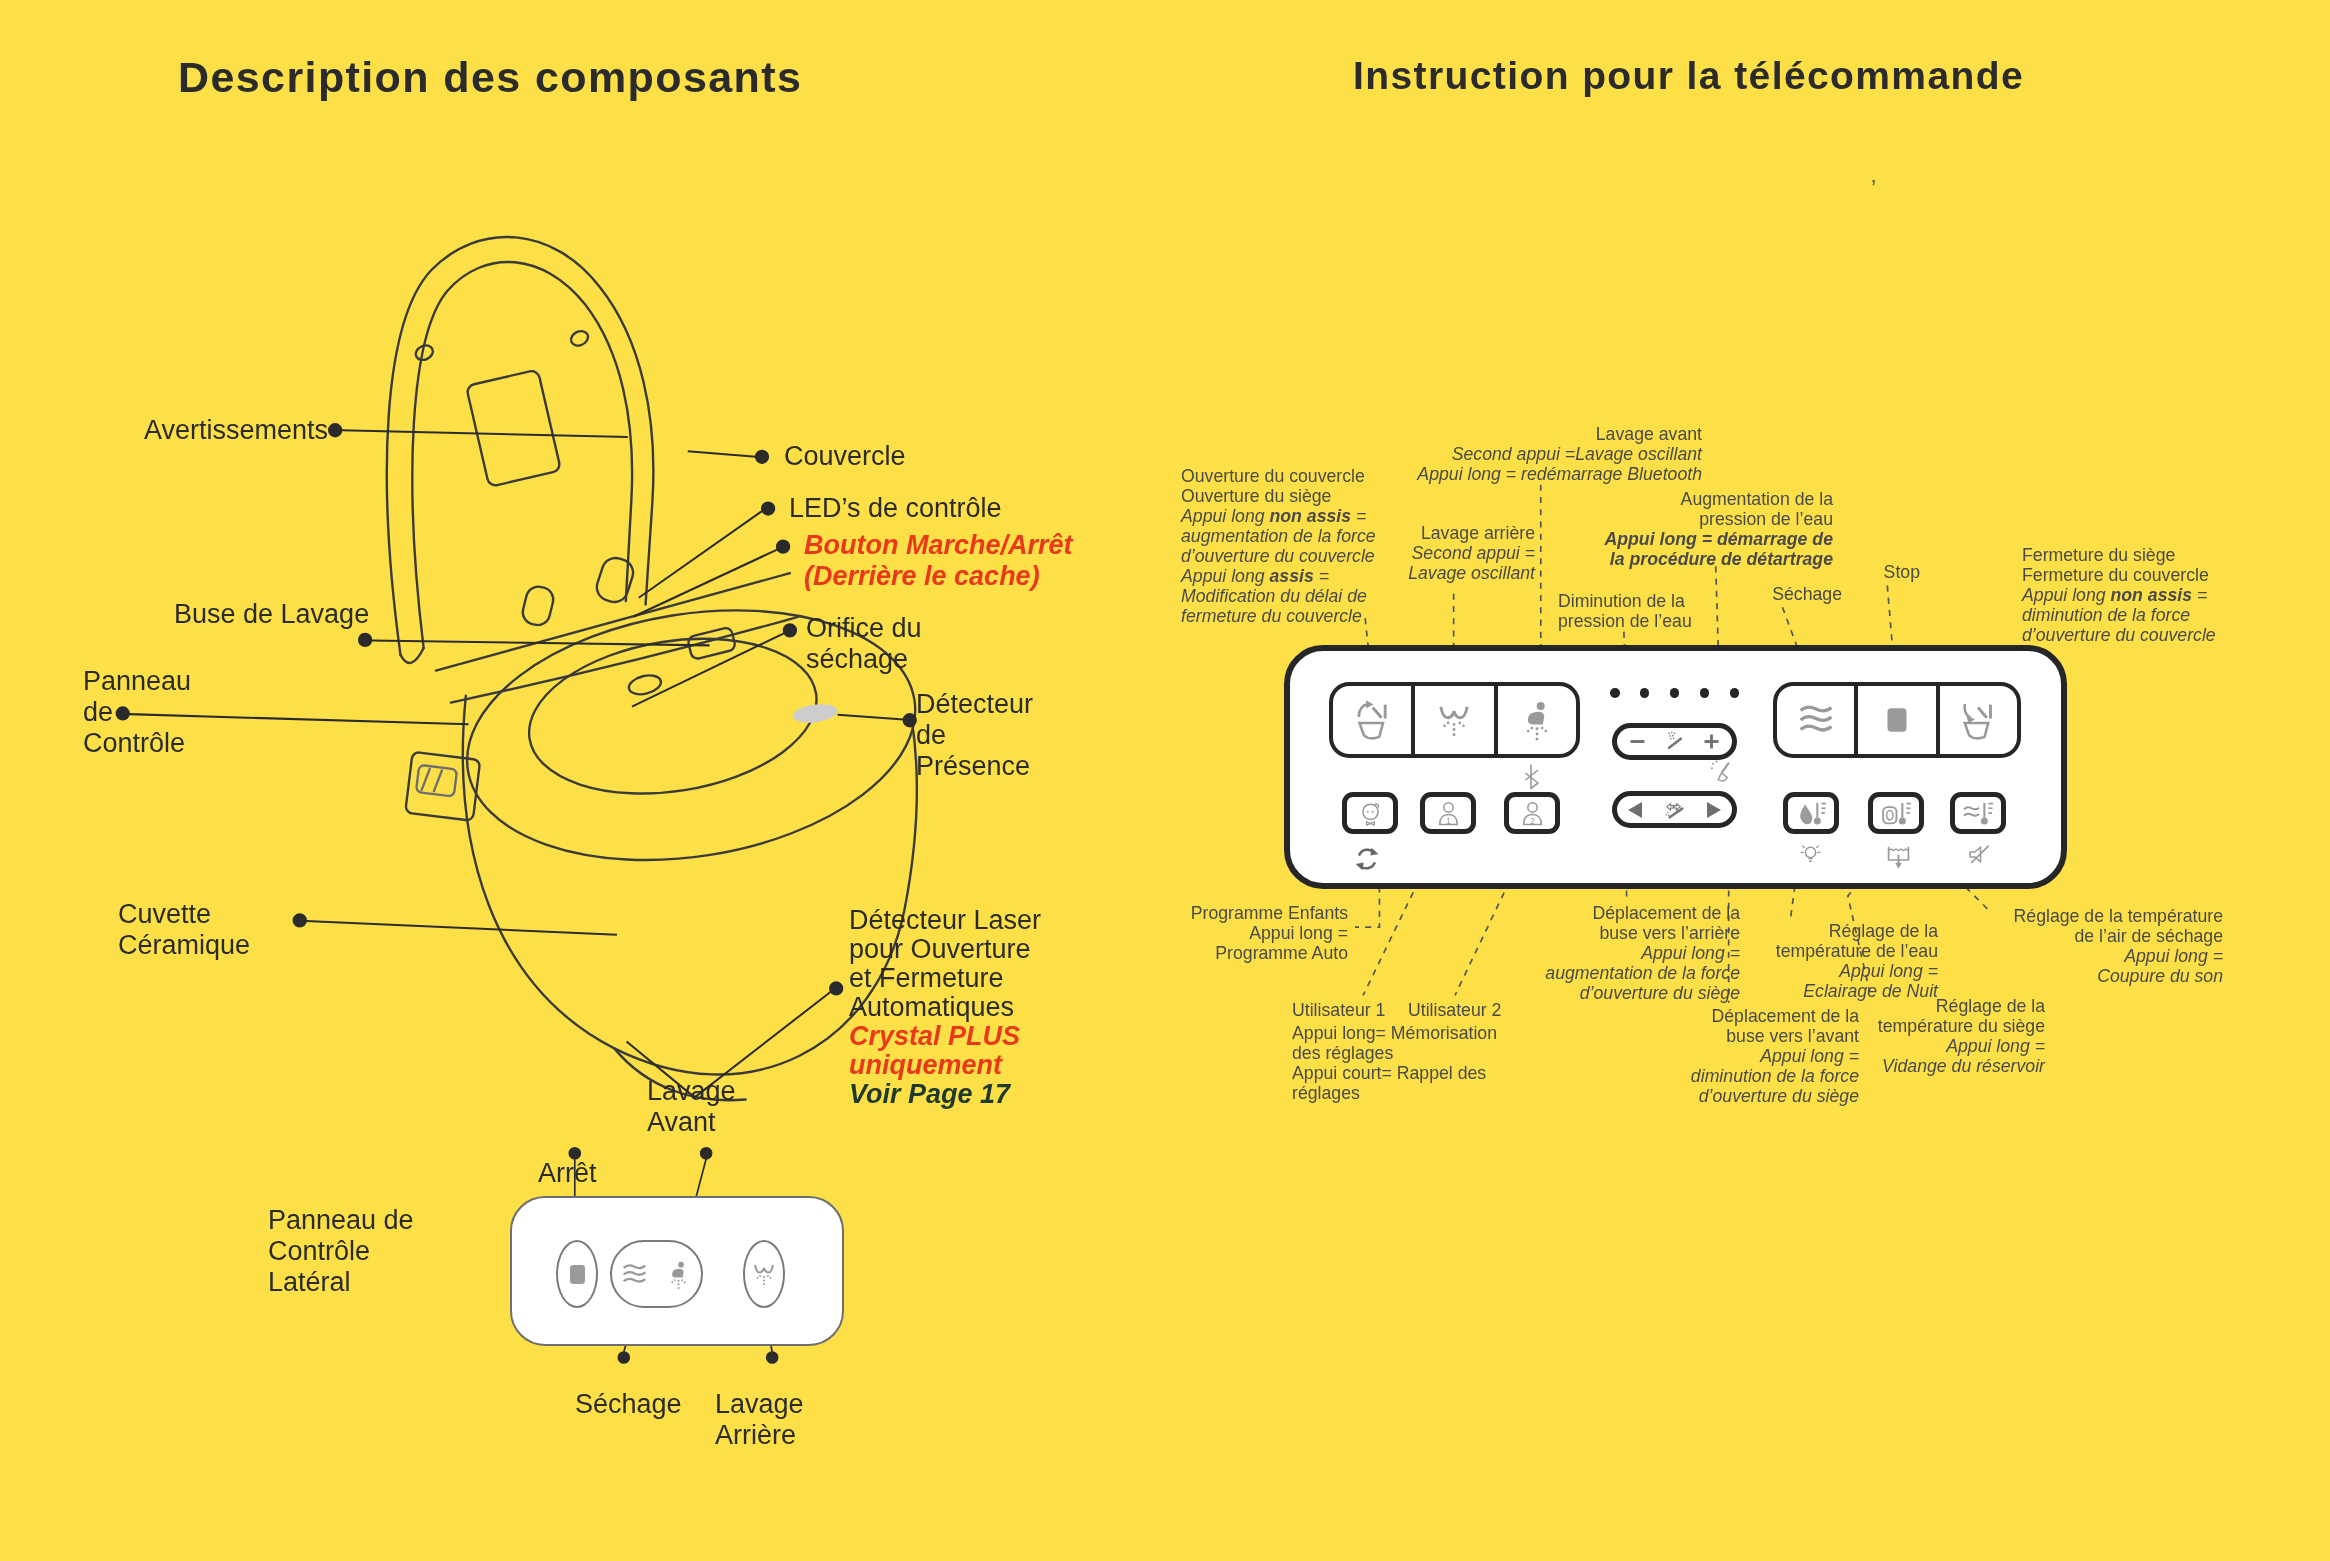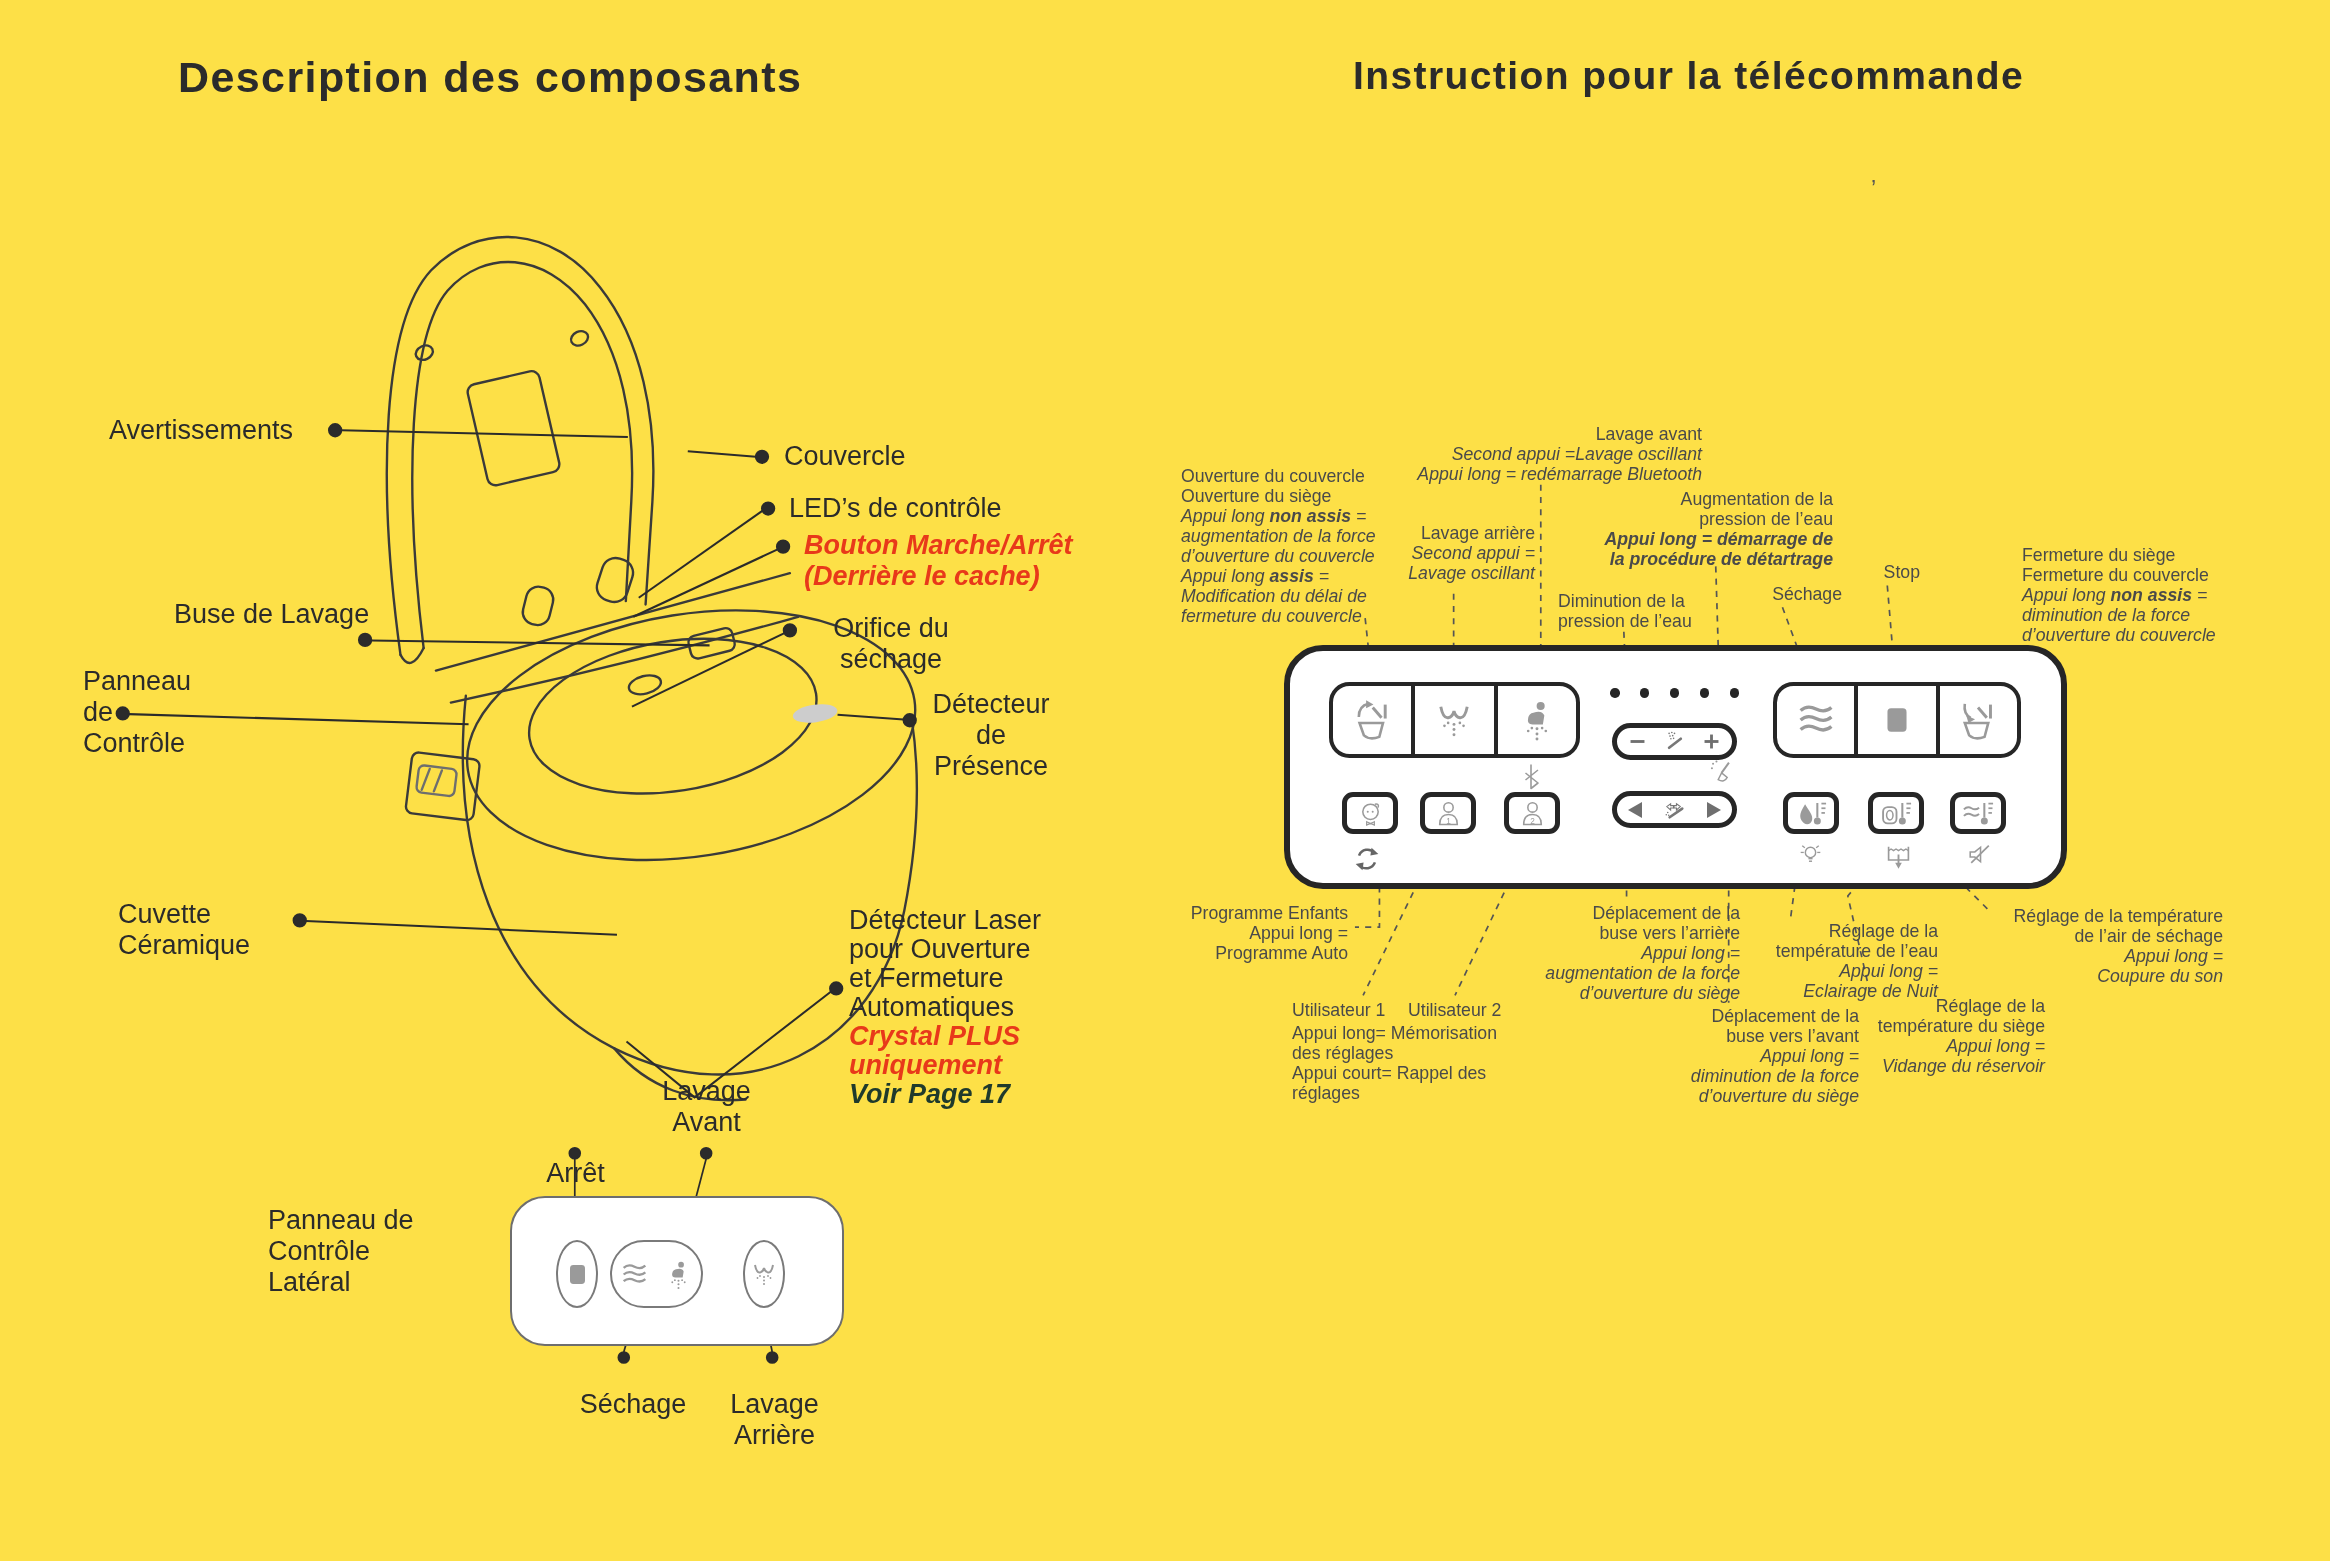--- a/index.html
+++ b/index.html
@@ -1,22 +1,22 @@
 <!DOCTYPE html>
 <html style="font-size:11px"><head>
 <meta charset="utf-8">
 <style>
   html,body{margin:0;padding:0;background:#fff;}
   .canvas{position:relative;width:2330px;height:1561px;background:#fde047;overflow:hidden;
           font-family:"Liberation Sans",sans-serif;}
   svg.layer{position:absolute;left:0;top:0;}
   .title{position:absolute;font-weight:bold;color:#2b2b2b;white-space:nowrap;letter-spacing:1.4px;}
   .ll{position:absolute;font-size:27px;line-height:31px;color:#2b2b2b;white-space:nowrap;}
-  .ll.c{text-align:center;}
-  .ll.r{text-align:left;}
+  .ll.c{text-align:left;}
+  .ll.r{text-align:right;}
   .rl{position:absolute;font-size:17.7px;line-height:20px;color:#4a4a4a;white-space:nowrap;}
   .rl.c{text-align:right;}
   .rl.r{text-align:right;}
   .i{font-style:italic;}
   .red{color:#e8391a;}
   .grn{color:#1f3a2c;}
   .bi{font-weight:bold;font-style:italic;}
   
   .rpanel{position:absolute;left:1284px;top:645px;width:783px;height:244px;
           border:6.8px solid #262626;border-radius:39px;box-sizing:border-box;background:#fff;}

